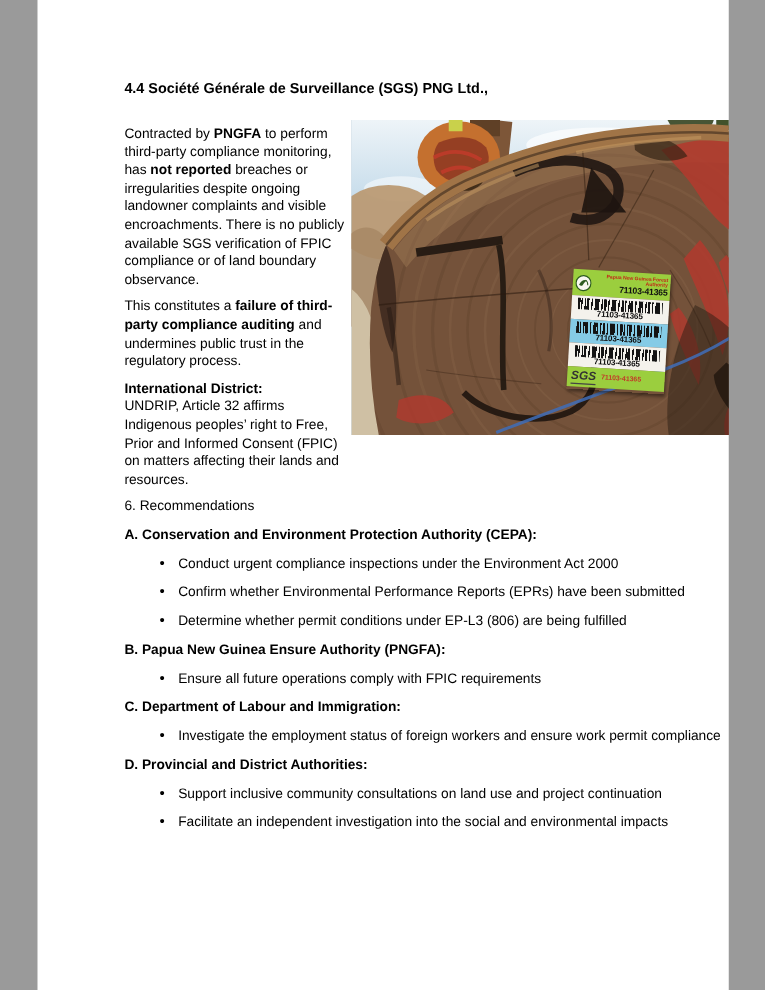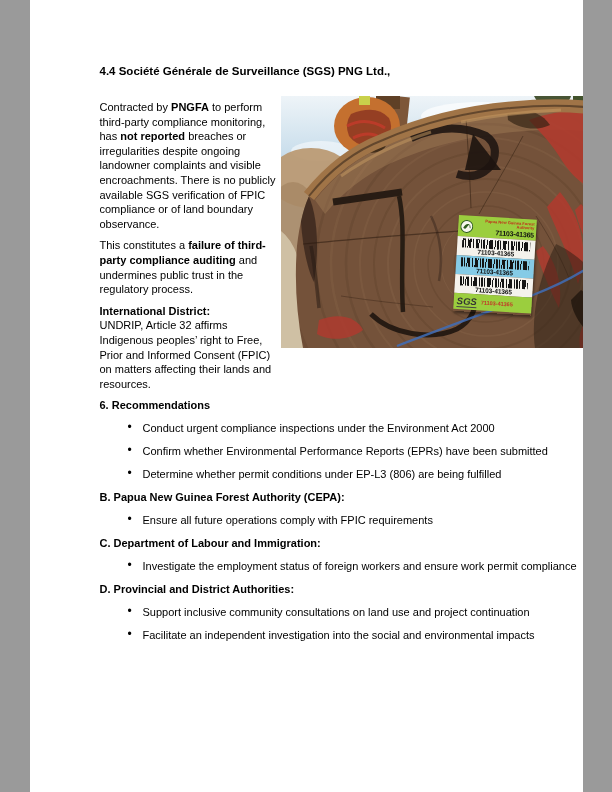--- a/index.html
+++ b/index.html
@@ -50,21 +50,21 @@
   }
   .bc-num{font-size:6.5px;line-height:7.5px;font-weight:bold;color:#0d0d0d;letter-spacing:-0.1px;}
   .tag-footer{height:16px;background:#9bce3e;display:flex;align-items:center;padding:0 3px;box-sizing:border-box;}
   .sgs-text{font-size:9.5px;font-weight:bold;font-style:italic;color:#333;border-bottom:1px solid #444;line-height:10px;}
   .foot-num{font-size:5.5px;font-weight:bold;color:#c23a28;margin-left:4px;}
   
   .reco{
     position:absolute;left:70px;top:398px;width:490px;
     font-size:11px;line-height:15px;
   }
-  .reco h2{font-size:11px;font-weight:bold;margin:0 0 8px 0;}
+  .reco h2{font-size:11px;font-weight:normal;margin:0 0 8px 0;}
   .reco h3{font-size:11px;font-weight:bold;margin:0 0 8px 0;}
   .reco ul{list-style:none;margin:0;padding:0;}
   .reco li{position:relative;margin:0 0 8px 0;padding-left:43px;}
   .reco li::before{content:"\2022";position:absolute;left:28px;top:-1px;font-size:12px;}
 </style>
 </head>
 <body>
 
 <div class="page">
 
@@ -202,27 +202,28 @@
       <div class="tag-footer">
         <span class="sgs-text">SGS</span>
         <span class="foot-num">71103-41365</span>
       </div>
     </div>
   </div>
 
   <div class="reco">
     <h2>6. Recommendations</h2>
 
+    <h3>A. Conservation and Environment Protection Authority (CEPA):</h3>
     <ul>
       <li>Conduct urgent compliance inspections under the Environment Act 2000</li>
       <li>Confirm whether Environmental Performance Reports (EPRs) have been submitted</li>
       <li>Determine whether permit conditions under EP-L3 (806) are being fulfilled</li>
     </ul>
 
-    <h3>B. Papua New Guinea Forest Authority (CEPA):</h3>
+    <h3>B. Papua New Guinea Ensure Authority (PNGFA):</h3>
     <ul>
       <li>Ensure all future operations comply with FPIC requirements</li>
     </ul>
 
     <h3>C. Department of Labour and Immigration:</h3>
     <ul>
       <li>Investigate the employment status of foreign workers and ensure work permit compliance</li>
     </ul>
 
     <h3>D. Provincial and District Authorities:</h3>

